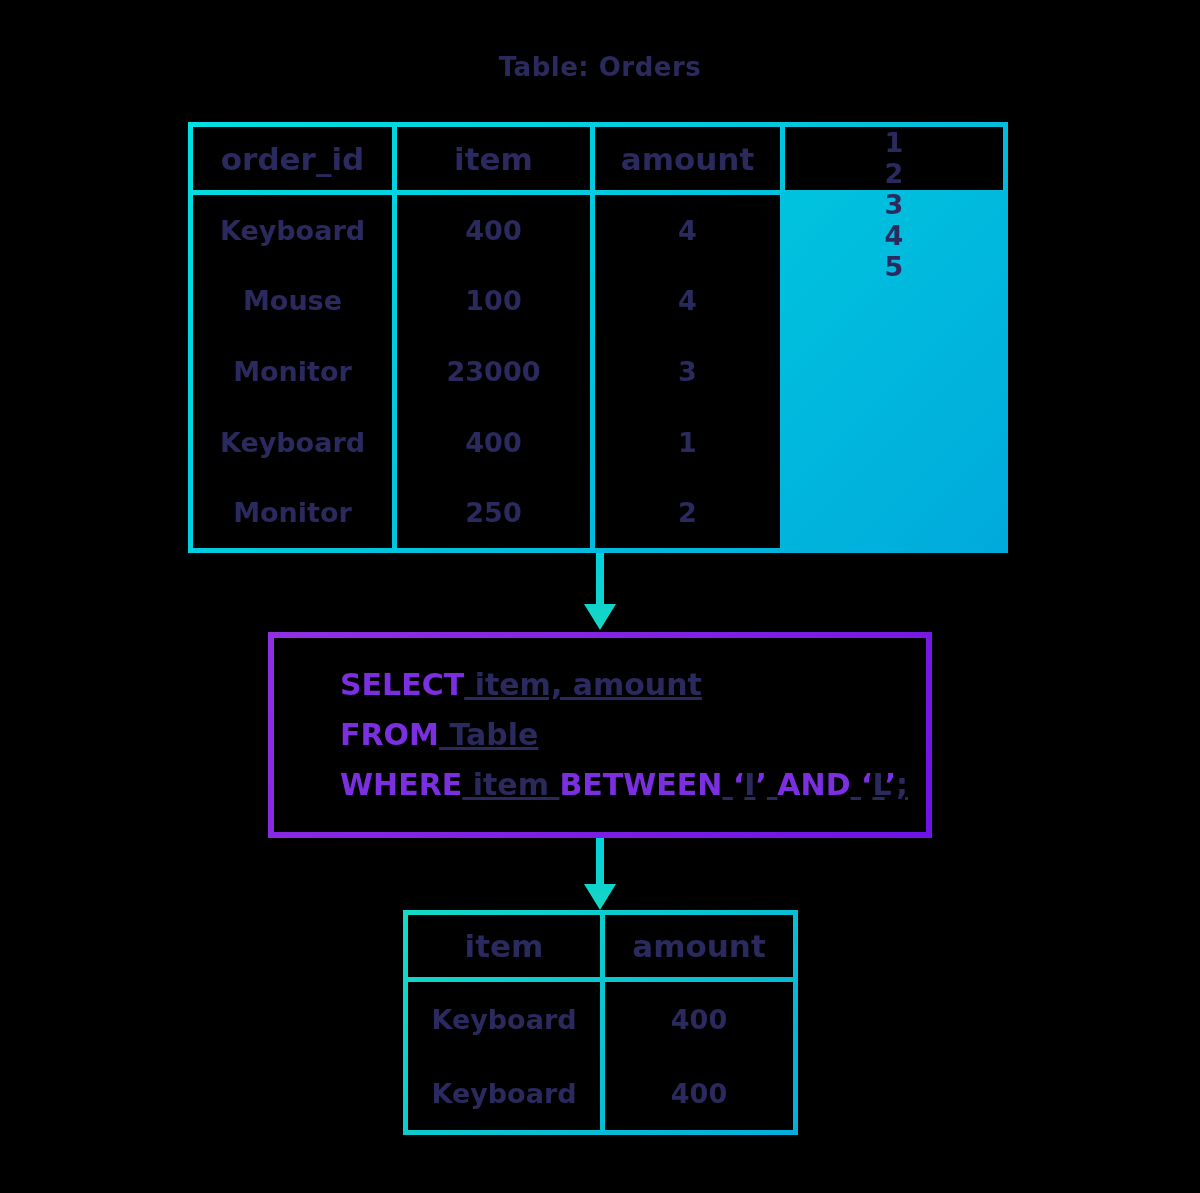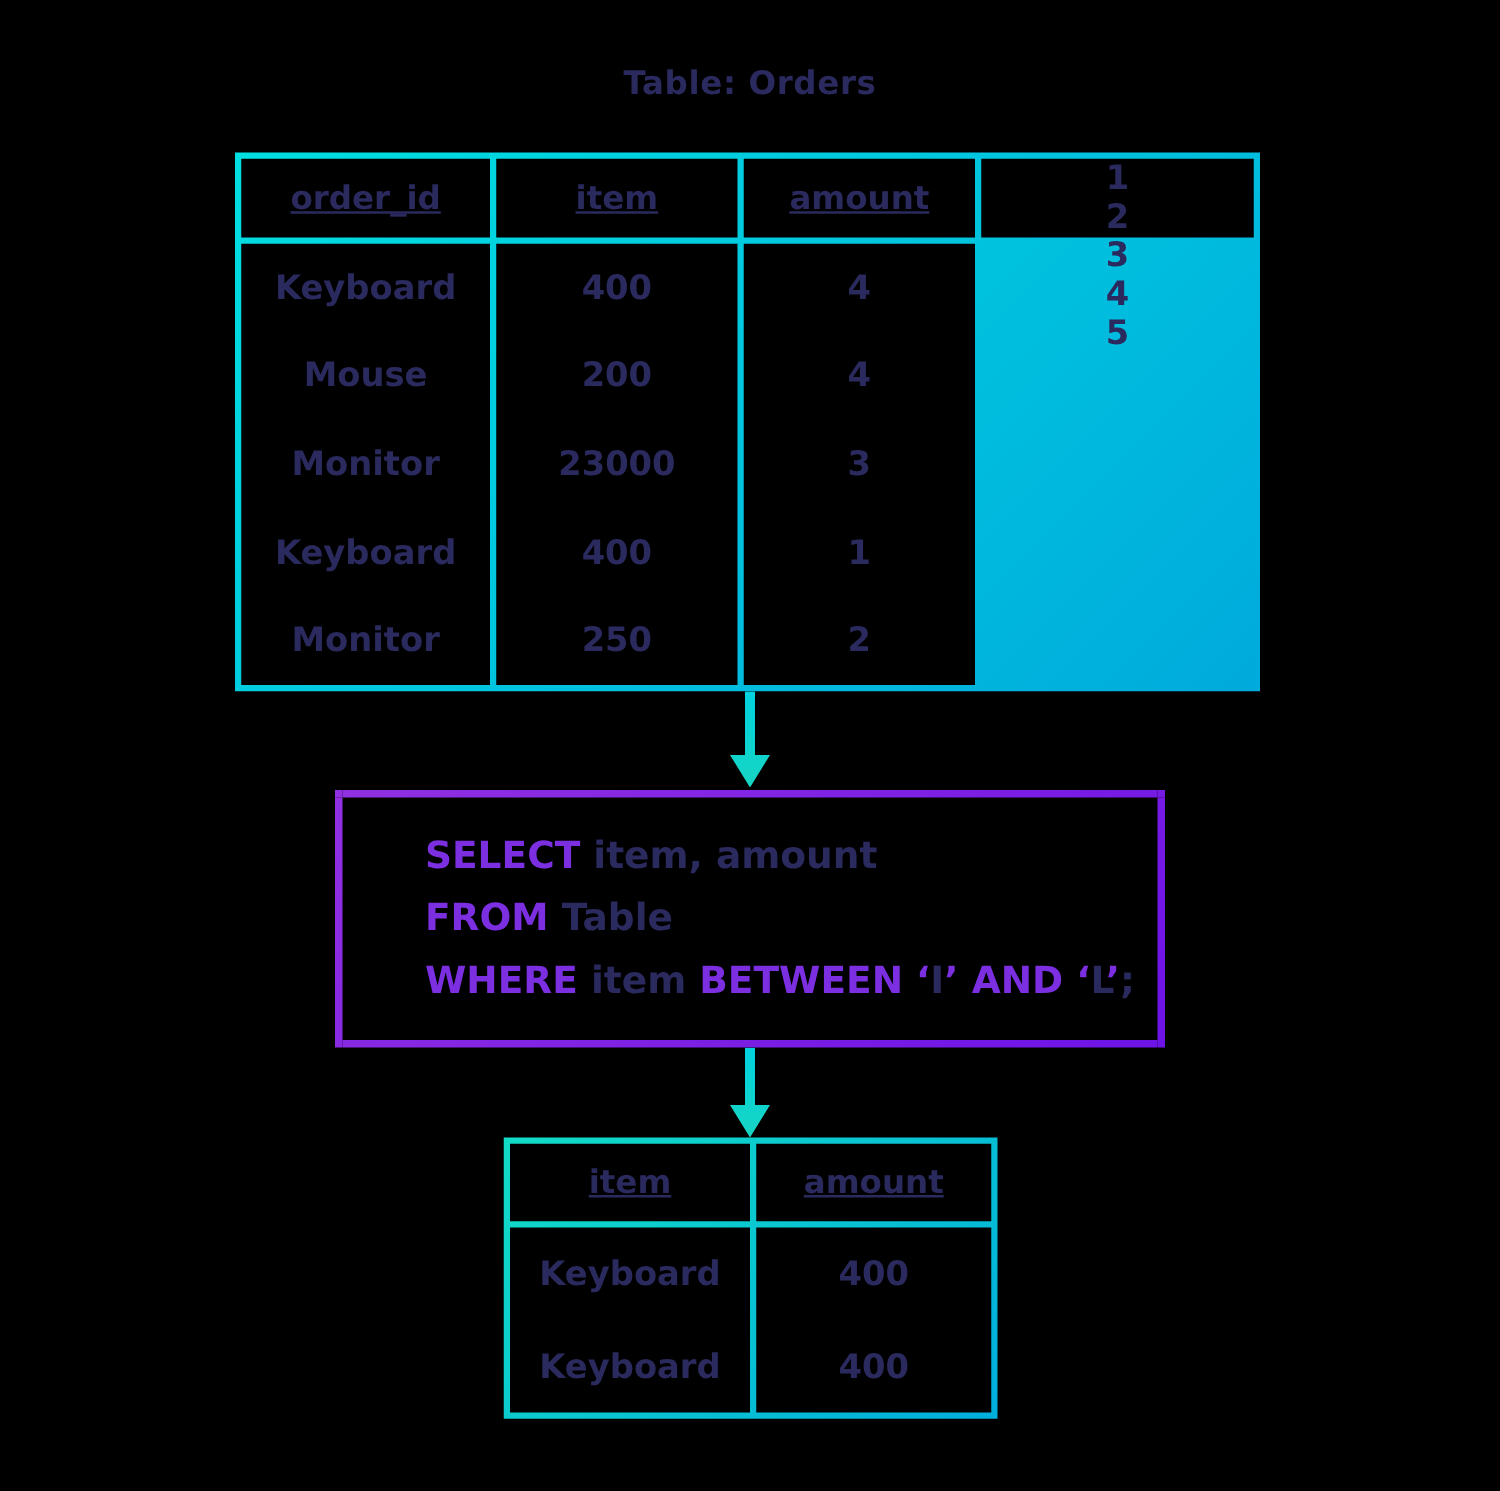--- a/index.html
+++ b/index.html
@@ -52,22 +52,21 @@
     background: linear-gradient(135deg, var(--t2from), var(--t2to));
     grid-template-columns: 192fr 188fr;
     grid-template-rows: 62px 1fr;
   }
   .th {
     background: var(--bg);
     display: flex;
     align-items: center;
     justify-content: center;
     color: var(--navy);
-    font-size: 26px;
-    text-decoration: underline;
+    font-size: 31px;
   }
   .tcol {
     background: var(--bg);
     display: flex;
     flex-direction: column;
   }
   .tval {
     flex: 1;
     display: flex;
     align-items: center;
@@ -107,21 +106,21 @@
     border-image: linear-gradient(135deg, var(--sqlfrom), var(--sqlto)) 1;
     background: var(--bg);
     padding: 22px 10px 0 66px;
   }
   .sql-line {
     font-size: 30px;
     line-height: 50px;
     white-space: pre;
   }
   .sql-line .kw { color: var(--kw); }
-  .sql-line .plain { color: var(--navy); }
+  .sql-line .plain { color: var(--navy); text-decoration: underline; }
 </style>
 </head>
 <body>
 
 <div class="title">Table: Orders</div>
 
 <div class="dtable orders">
     <div class="th">order_id</div>
     <div class="th">item</div>
     <div class="th">amount</div>
@@ -134,21 +133,21 @@
     </div>
     <div class="tcol">
       <div class="tval">Keyboard</div>
       <div class="tval">Mouse</div>
       <div class="tval">Monitor</div>
       <div class="tval">Keyboard</div>
       <div class="tval">Monitor</div>
     </div>
     <div class="tcol">
       <div class="tval">400</div>
-      <div class="tval">200</div>
+      <div class="tval">100</div>
       <div class="tval">23000</div>
       <div class="tval">400</div>
       <div class="tval">250</div>
     </div>
     <div class="tcol">
       <div class="tval">4</div>
       <div class="tval">4</div>
       <div class="tval">3</div>
       <div class="tval">1</div>
       <div class="tval">2</div>

